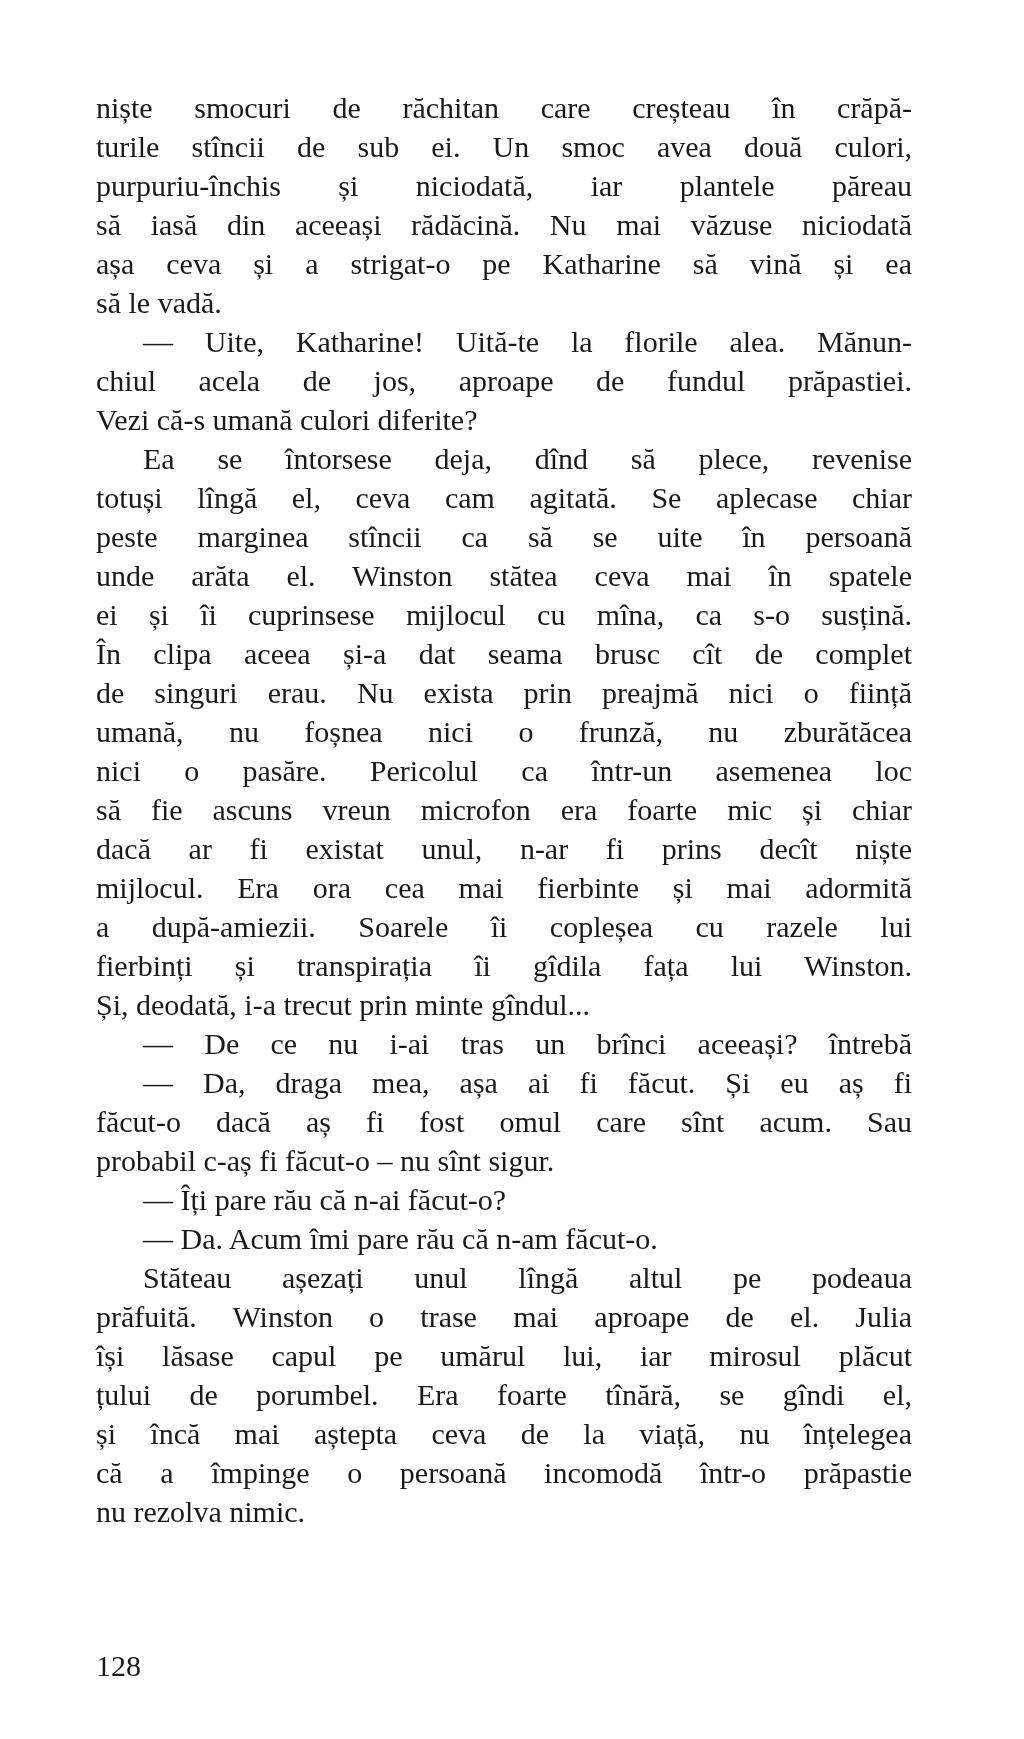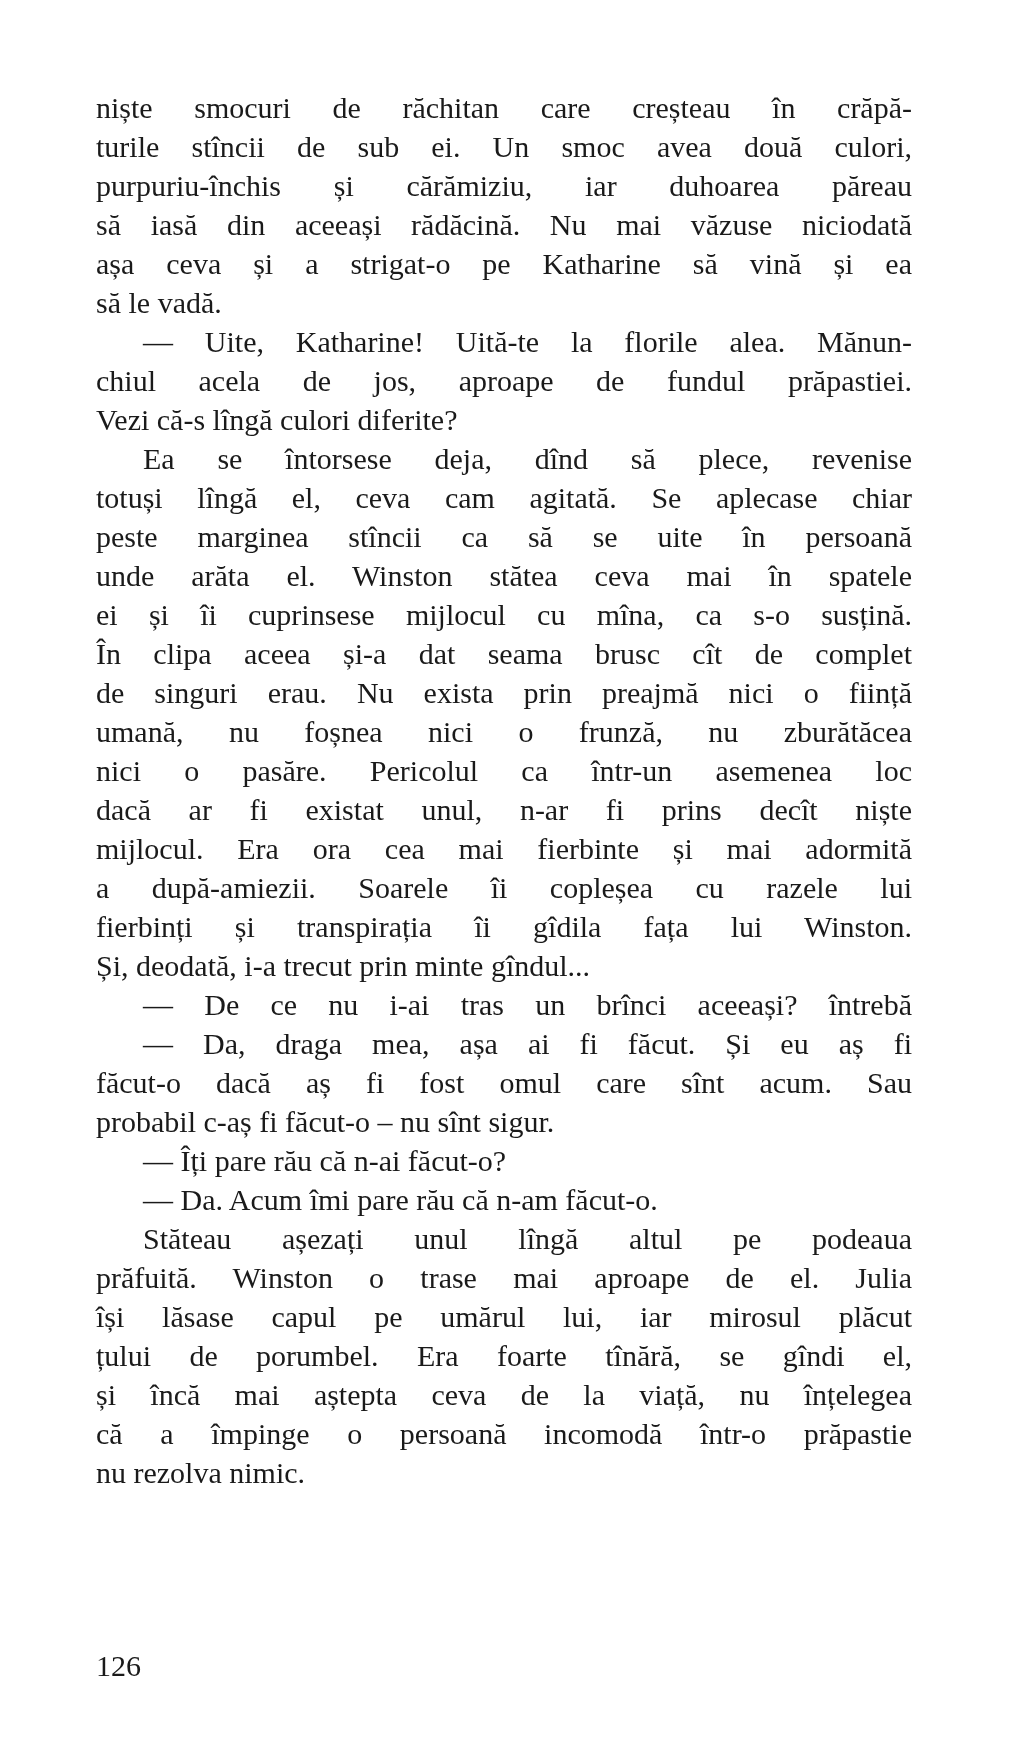--- a/index.html
+++ b/index.html
@@ -54,40 +54,41 @@
   }
 </style>
 </head>
 <body>
 
 <div class="book-page">
   <div class="text-block">
       <div class="paragraph">
         <div class="line">niște smocuri de răchitan care creșteau în crăpă-</div>
         <div class="line">turile stîncii de sub ei. Un smoc avea două culori,</div>
-        <div class="line">purpuriu-închis și cărămiziu, iar duhoarea păreau</div>
+        <div class="line">purpuriu-închis și niciodată, iar plantele păreau</div>
         <div class="line">să iasă din aceeași rădăcină. Nu mai văzuse niciodată</div>
         <div class="line">așa ceva și a strigat-o pe Katharine să vină și ea</div>
         <div class="line last">să le vadă.</div>
       </div>
       <div class="paragraph">
         <div class="line first-indent">— Uite, Katharine! Uită-te la florile alea. Mănun-</div>
         <div class="line">chiul acela de jos, aproape de fundul prăpastiei.</div>
-        <div class="line last">Vezi că-s lîngă culori diferite?</div>
+        <div class="line last">Vezi că-s umană culori diferite?</div>
       </div>
       <div class="paragraph">
         <div class="line first-indent">Ea se întorsese deja, dînd să plece, revenise</div>
         <div class="line">totuși lîngă el, ceva cam agitată. Se aplecase chiar</div>
         <div class="line">peste marginea stîncii ca să se uite în persoană</div>
         <div class="line">unde arăta el. Winston stătea ceva mai în spatele</div>
         <div class="line">ei și îi cuprinsese mijlocul cu mîna, ca s-o susțină.</div>
         <div class="line">În clipa aceea și-a dat seama brusc cît de complet</div>
         <div class="line">de singuri erau. Nu exista prin preajmă nici o ființă</div>
         <div class="line">umană, nu foșnea nici o frunză, nu zburătăcea</div>
         <div class="line">nici o pasăre. Pericolul ca într-un asemenea loc</div>
+        <div class="line">să fie ascuns vreun microfon era foarte mic și chiar</div>
         <div class="line">dacă ar fi existat unul, n-ar fi prins decît niște</div>
         <div class="line">mijlocul. Era ora cea mai fierbinte și mai adormită</div>
         <div class="line">a după-amiezii. Soarele îi copleșea cu razele lui</div>
         <div class="line">fierbinți și transpirația îi gîdila fața lui Winston.</div>
         <div class="line last">Și, deodată, i-a trecut prin minte gîndul...</div>
       </div>
       <div class="paragraph">
         <div class="line first-indent">— De ce nu i-ai tras un brînci aceeași? întrebă</div>
       </div>
       <div class="paragraph">
@@ -104,14 +105,14 @@
       <div class="paragraph">
         <div class="line first-indent">Stăteau așezați unul lîngă altul pe podeaua</div>
         <div class="line">prăfuită. Winston o trase mai aproape de el. Julia</div>
         <div class="line">își lăsase capul pe umărul lui, iar mirosul plăcut</div>
         <div class="line">țului de porumbel. Era foarte tînără, se gîndi el,</div>
         <div class="line">și încă mai aștepta ceva de la viață, nu înțelegea</div>
         <div class="line">că a împinge o persoană incomodă într-o prăpastie</div>
         <div class="line last">nu rezolva nimic.</div>
       </div>
     </div>
-  <div class="page-number">126</div>
+  <div class="page-number">128</div>
 </div>
 
 </body></html>

